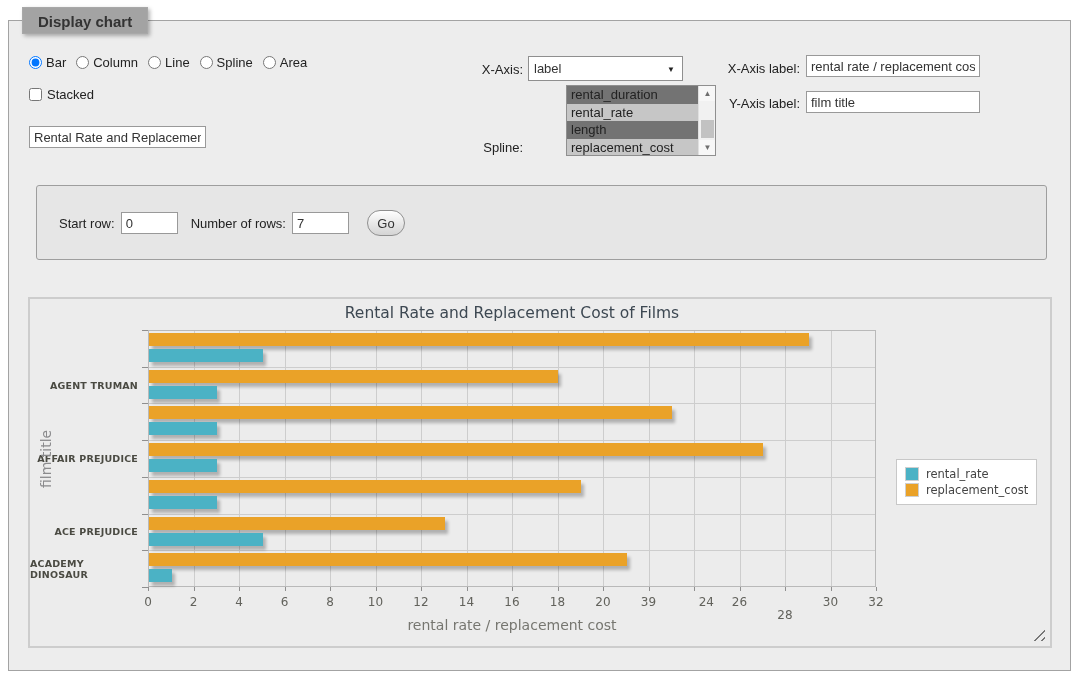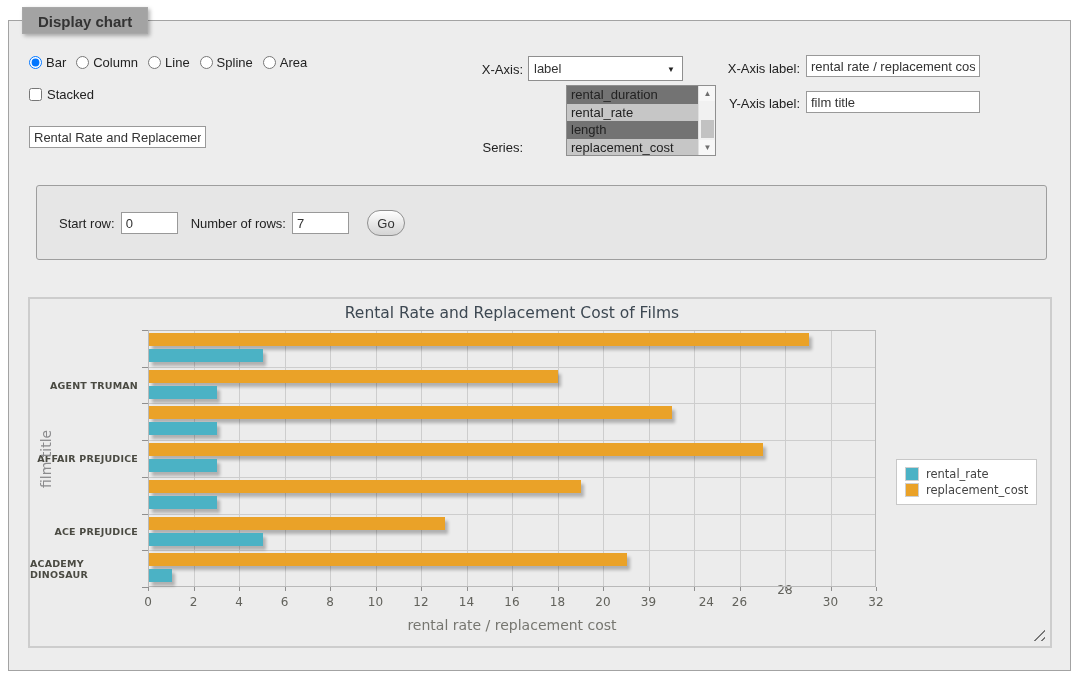--- a/index.html
+++ b/index.html
@@ -116,21 +116,21 @@
 </label>
 
 <input class="abs" type="text" id="chart-title-input" value="Rental Rate and Replacement Cost of Films" style="">
 
 <div class="abs ctl-label" id="xaxis-label">X-Axis:</div>
 <div class="abs" id="xaxis-select">
   <span>label</span>
   <span class="arrow">▼</span>
 </div>
 
-<div class="abs ctl-label" id="series-label">Series:</div>
+<div class="abs ctl-label" id="series-label">Spline:</div>
 <div class="abs" id="series-listbox">
   <div id="series-items">
       <div class="list-item">rental_duration</div>
       <div class="list-item selected">rental_rate</div>
       <div class="list-item">length</div>
       <div class="list-item selected">replacement_cost</div>
     </div>
   <div id="series-scrollbar">
     <div class="sb-btn" id="sb-up">▲</div>
     <div id="sb-thumb"></div>
@@ -192,21 +192,21 @@
       <div class="tick-stub" style="left: 618.5px; top: 288px; width: 1px; height: 4px;"></div>
       <div class="x-tick" style="left: 598.5px; top: 296px;">39</div>
       <div class="grid-v" style="left: 664px; top: 31px; width: 1px; height: 257px;"></div>
       <div class="tick-stub" style="left: 664px; top: 288px; width: 1px; height: 4px;"></div>
       <div class="x-tick" style="left: 644px; top: 296px; text-align: right;">24</div>
       <div class="grid-v" style="left: 709.5px; top: 31px; width: 1px; height: 257px;"></div>
       <div class="tick-stub" style="left: 709.5px; top: 288px; width: 1px; height: 4px;"></div>
       <div class="x-tick" style="left: 689.5px; top: 296px;">26</div>
       <div class="grid-v" style="left: 755px; top: 31px; width: 1px; height: 257px;"></div>
       <div class="tick-stub" style="left: 755px; top: 288px; width: 1px; height: 4px;"></div>
-      <div class="x-tick" style="left: 735px; top: 284px;">28</div>
+      <div class="x-tick" style="left: 735px; top: 309px;">28</div>
       <div class="grid-v" style="left: 800.5px; top: 31px; width: 1px; height: 257px;"></div>
       <div class="tick-stub" style="left: 800.5px; top: 288px; width: 1px; height: 4px;"></div>
       <div class="x-tick" style="left: 780.5px; top: 296px;">30</div>
       <div class="tick-stub" style="left: 846px; top: 288px; width: 1px; height: 4px;"></div>
       <div class="x-tick" style="left: 826px; top: 296px;">32</div>
       <div class="tick-stub" style="left: 112px; top: 31px; width: 6px; height: 1px;"></div>
       <div class="grid-h" style="left: 118px; top: 67.7143px; width: 728px; height: 1px;"></div>
       <div class="tick-stub" style="left: 112px; top: 67.7143px; width: 6px; height: 1px;"></div>
       <div class="grid-h" style="left: 118px; top: 104.429px; width: 728px; height: 1px;"></div>
       <div class="tick-stub" style="left: 112px; top: 104.429px; width: 6px; height: 1px;"></div>

